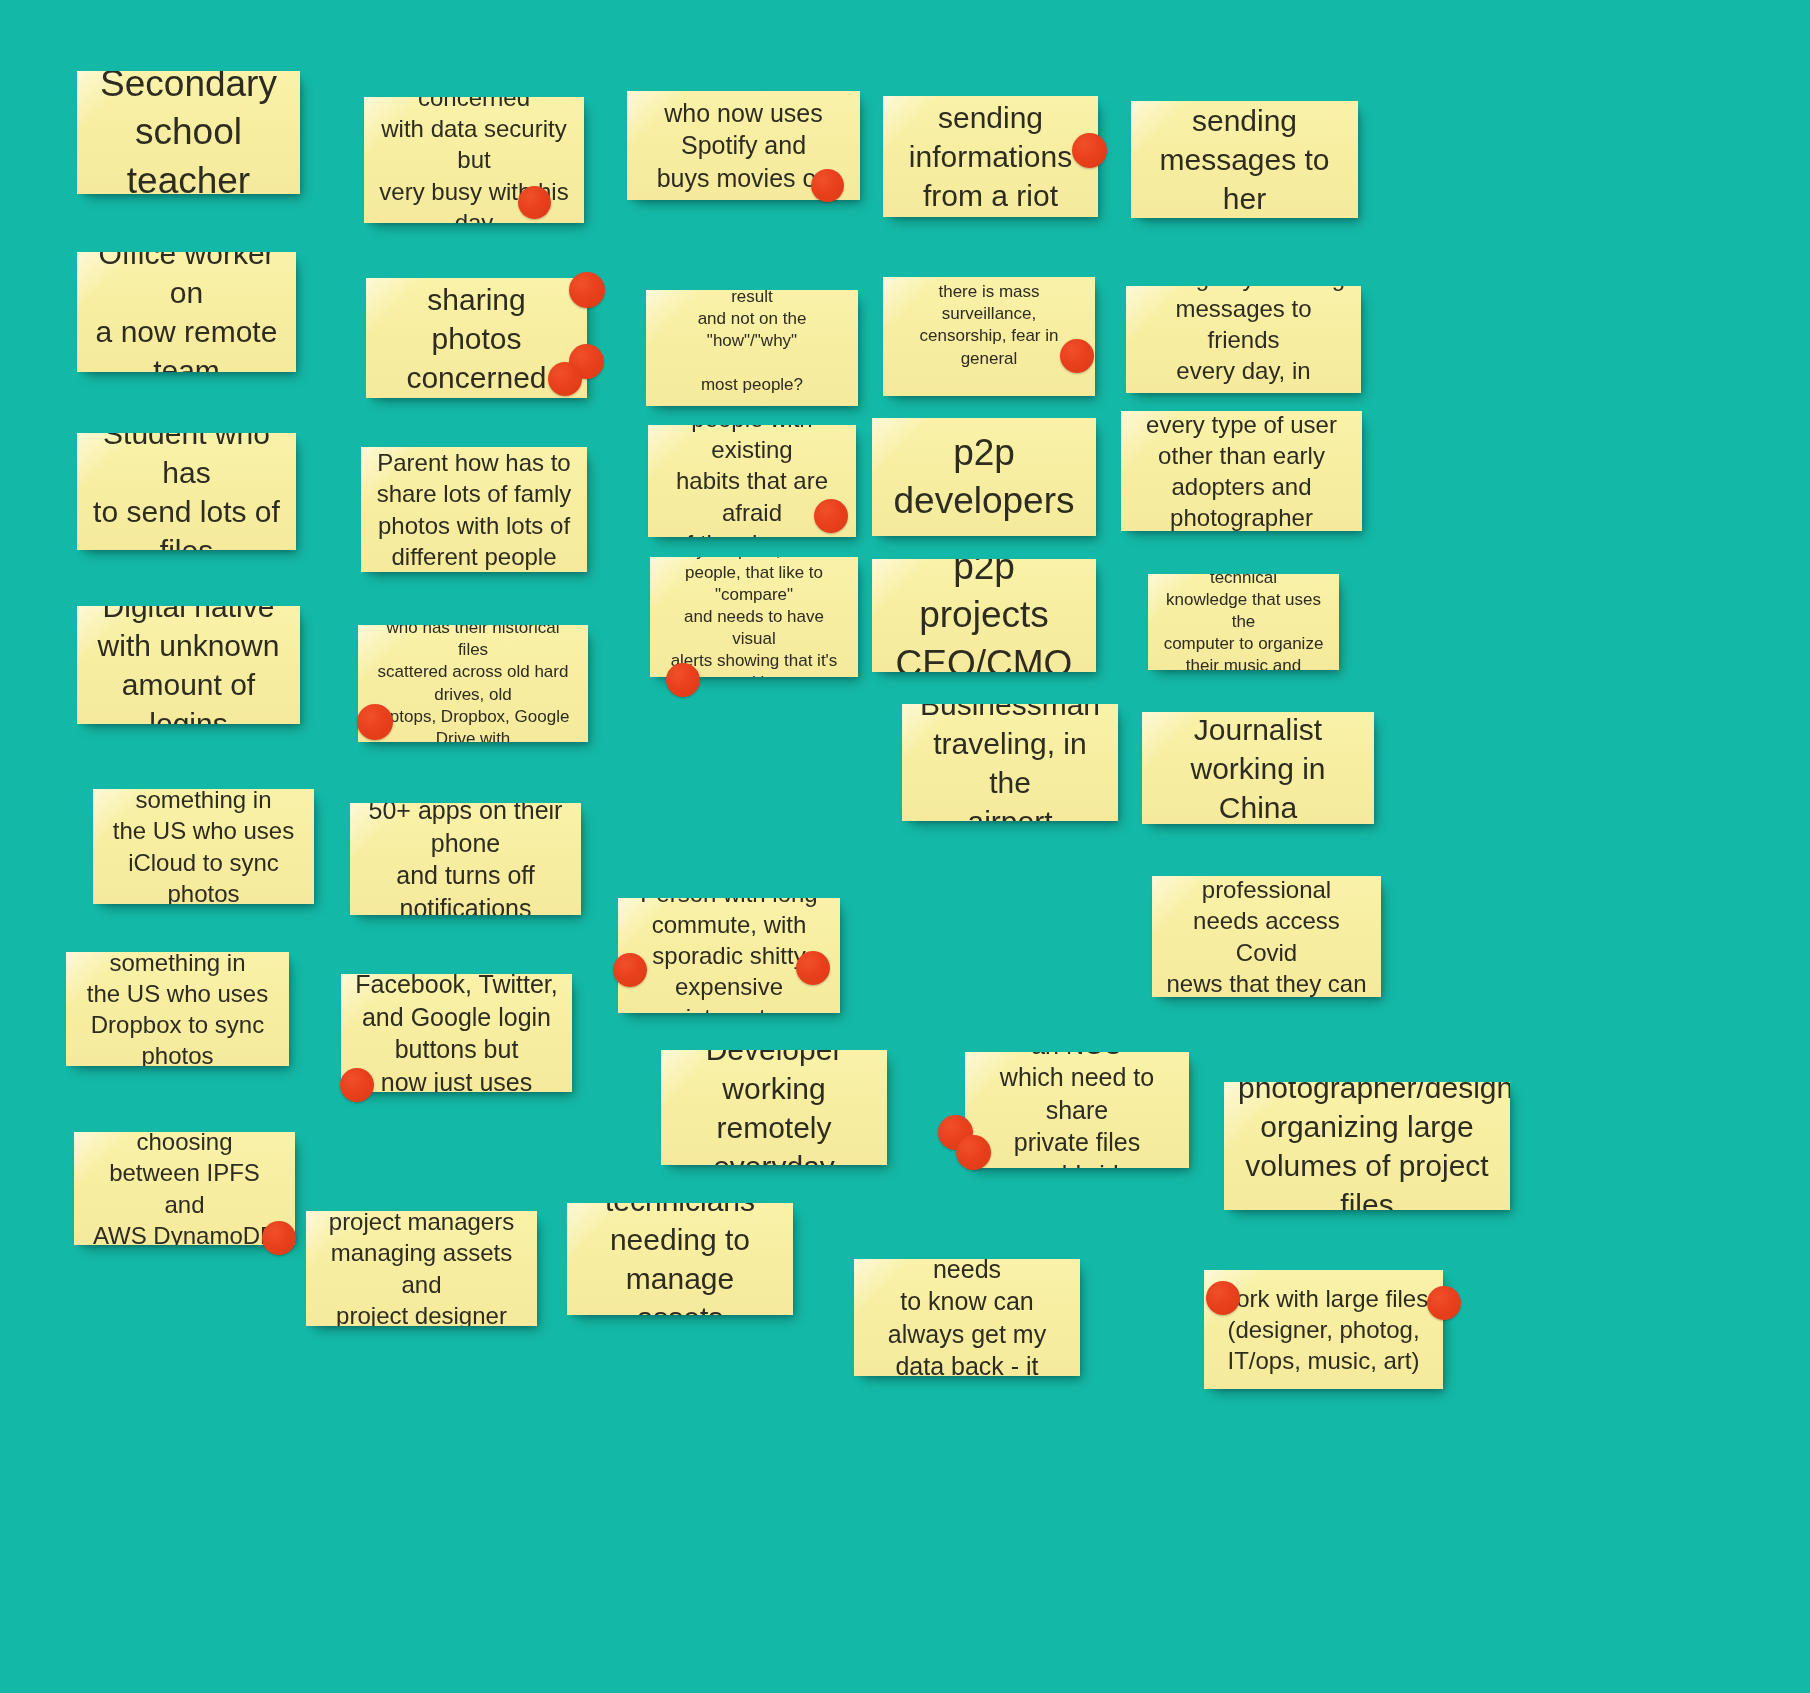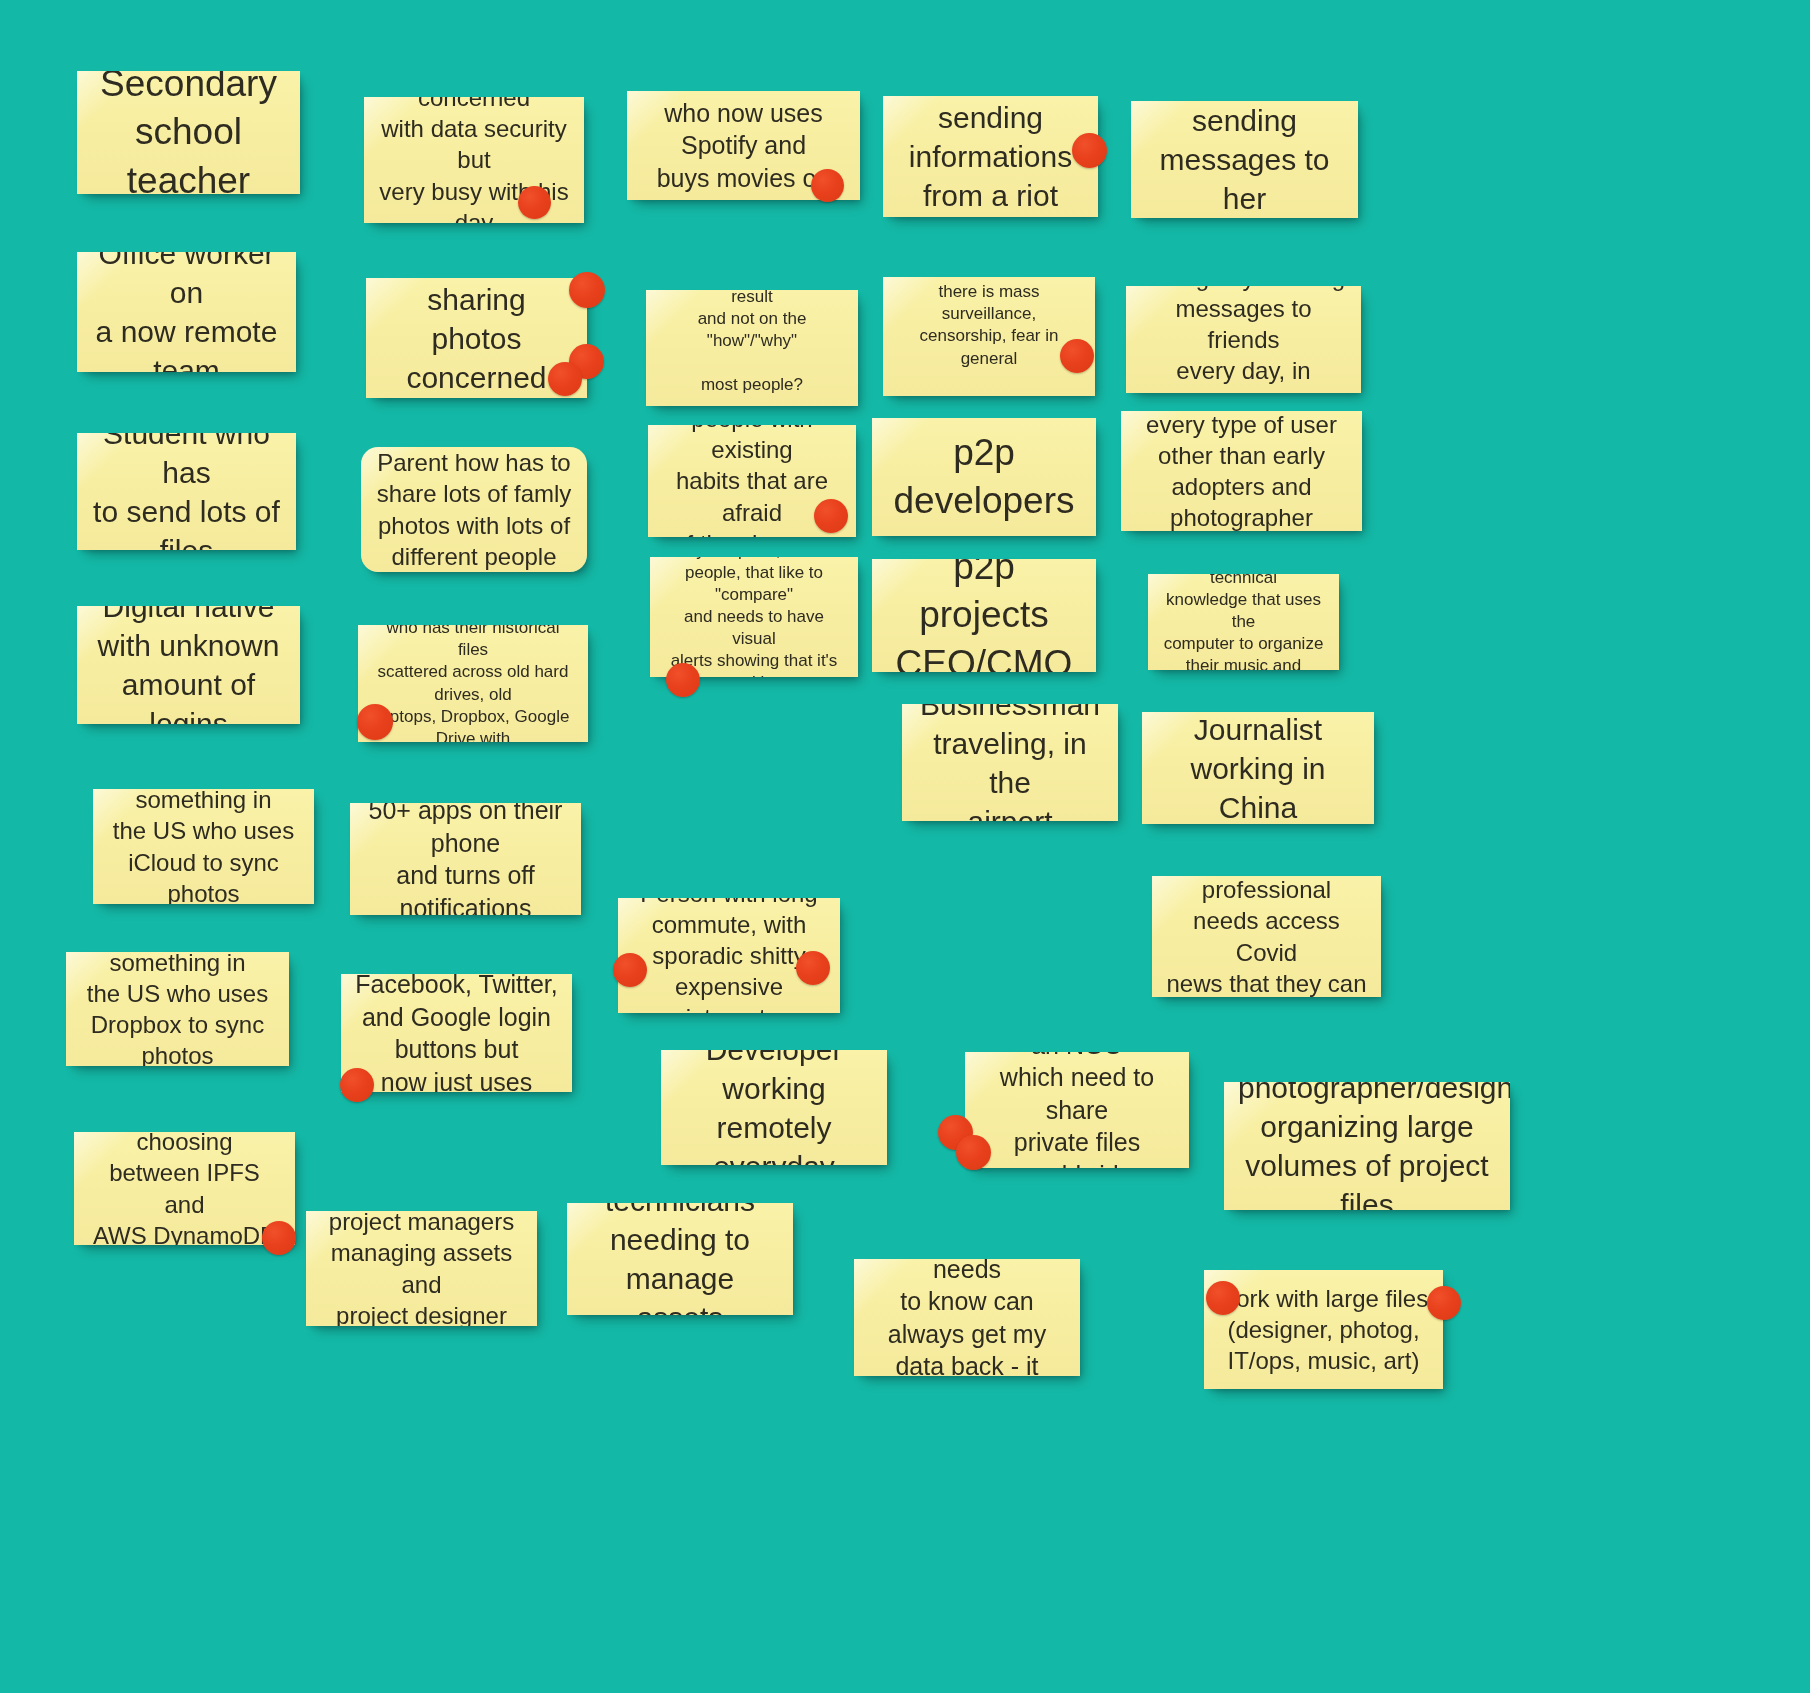--- a/index.html
+++ b/index.html
@@ -111,21 +111,21 @@
 very busy with his day
 job</span>
   </div>
 
   <div class="note" style="left:366px; top:278px; width:221px; height:120px;">
     <span class="txt t-lg">Teenager sharing
 photos concerned
 about privacy</span>
   </div>
 
-  <div class="note" style="left:361px; top:447px; width:226px; height:125px;border-radius:17px;">
+  <div class="note" style="left:361px; top:447px; width:226px; height:125px;">
     <span class="txt t-md">Parent how has to
 share lots of famly
 photos with lots of
 different people</span>
   </div>
 
   <div class="note" style="left:358px; top:625px; width:230px; height:117px;">
     <span class="txt t-xs">An early 30-something in the US
 who has their historical files
 scattered across old hard drives, old

